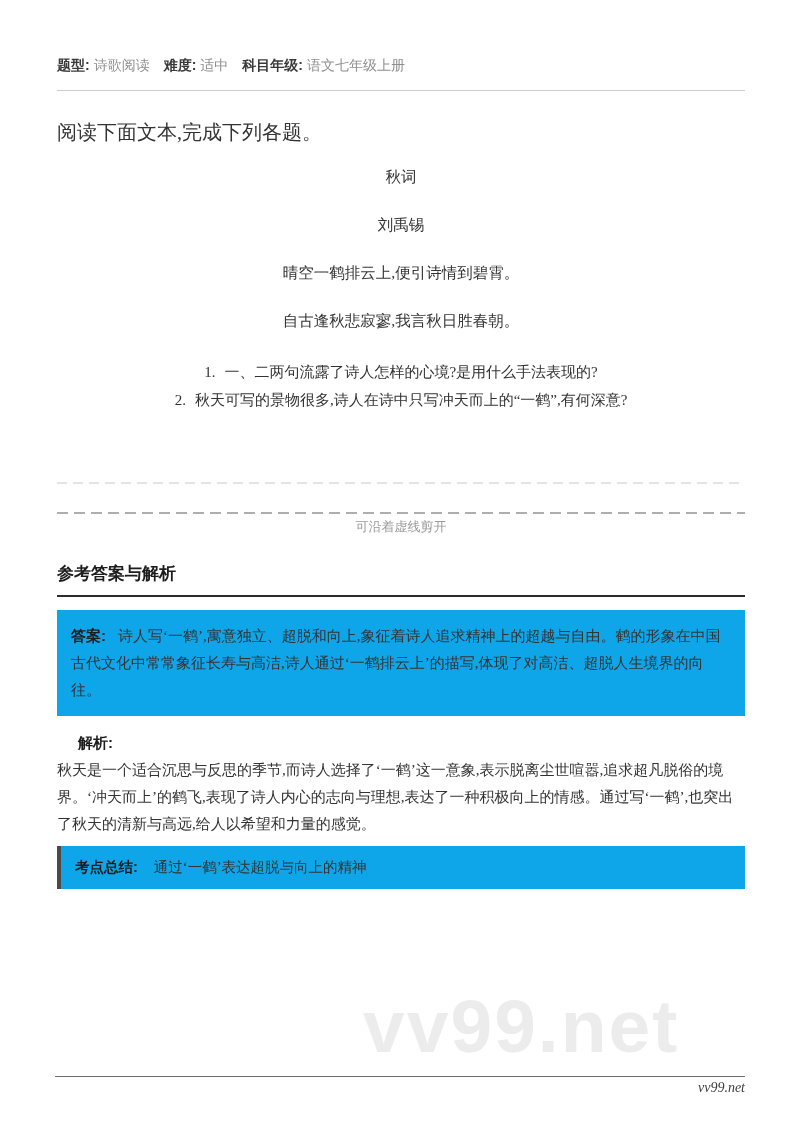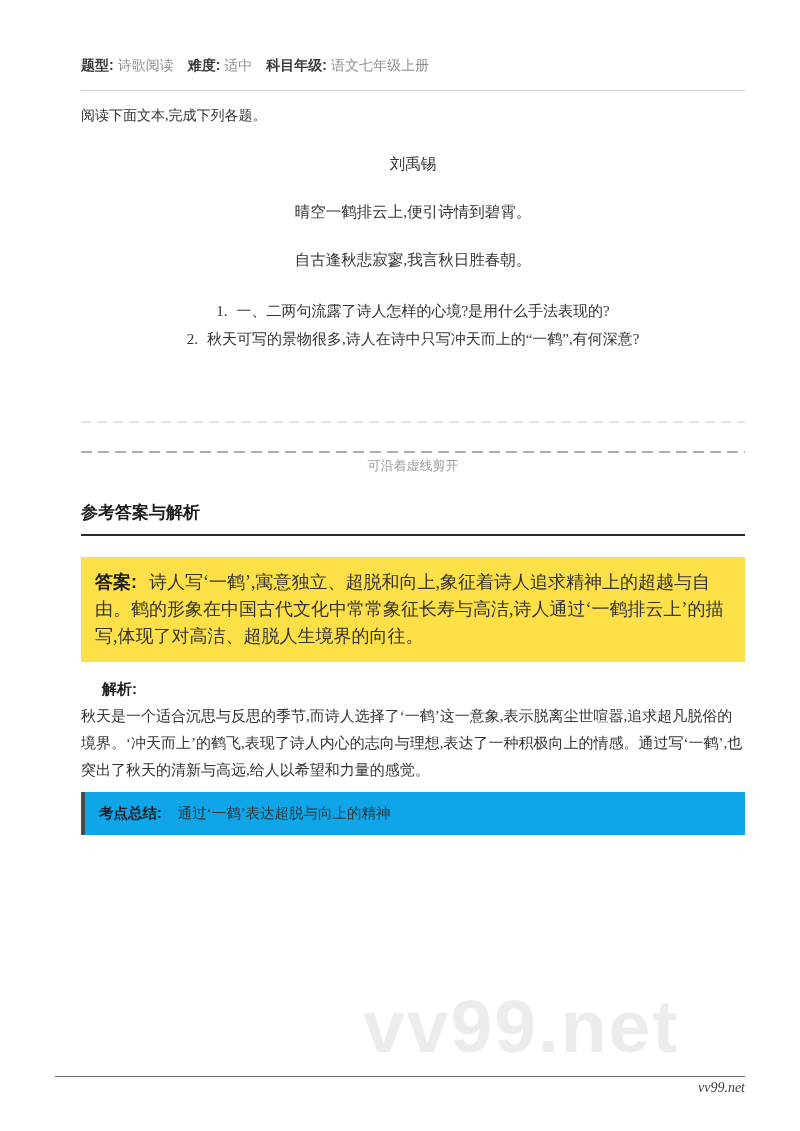--- a/index.html
+++ b/index.html
@@ -6,37 +6,36 @@
   html, body { background: #ffffff; }
   .page {
     position: relative;
     width: 800px;
     height: 1131px;
     margin: 0 auto;
     background: #ffffff;
     font-family: "Liberation Serif", "DejaVu Serif", serif;
     color: #333333;
     overflow: hidden;
-    padding-left: 24px;
   }
   .content {
     position: relative;
     z-index: 1;
     padding: 55px 55px 0 57px;
   }
   
   .meta-row { font-size: 14px; line-height: 20px; white-space: nowrap; }
   .meta-label {
     font-family: "Liberation Sans", "DejaVu Sans", sans-serif;
     font-weight: bold; color: #3a3a3a; margin-right: 4px;
   }
   .meta-value { color: #8f8f8f; margin-right: 14px; }
   .meta-divider { border: none; border-top: 1px solid #cccccc; margin-top: 14px; }
   
-  .intro { margin-top: 14px; font-size: 14px; line-height: 22px; }
+  .intro { margin-top: 30px; font-size: 20px; line-height: 22px; }
   .poem { text-align: center; }
   .poem p { font-size: 15.5px; line-height: 22px; }
   .poem-title { margin-top: 23px; }
   .poem-author, .poem-line { margin-top: 26px; }
   .questions { margin-top: 26px; text-align: center; }
   .question { font-size: 15px; line-height: 28px; }
   .q-num { margin-right: 9px; }
   
   .cut-dashed-light {
     margin-top: 68px; height: 2px;
@@ -51,24 +50,24 @@
     font-size: 13px; color: #9a9a9a; line-height: 18px;
   }
   
   .answers-heading {
     margin-top: 26px;
     font-family: "Liberation Sans", "DejaVu Sans", sans-serif;
     font-weight: bold; font-size: 17px; color: #1c1c1c; line-height: 24px;
   }
   .heading-rule { border: none; border-top: 2px solid #2b2b2b; margin-top: 9px; }
   .answer-box {
-    margin-top: 21px;
-    background: #fde047;
+    margin-top: 13px;
+    background: #0ea5e9;
     padding: 12px 14px;
-    font-size: 18px; line-height: 27px;
+    font-size: 15px; line-height: 27px;
   }
   .bold-label {
     font-family: "Liberation Sans", "DejaVu Sans", sans-serif;
     font-weight: bold; color: #1c1c1c;
   }
   .answer-box .bold-label { margin-right: 12px; }
   .analysis-label { margin-top: 16px; font-size: 15px; line-height: 21px; margin-left: 21px; }
   .analysis-text { margin-top: 4px; font-size: 15px; line-height: 27px; }
   .summary-box {
     margin-top: 8px;
@@ -108,20 +107,21 @@
 
     <div class="meta-row">
       <span class="meta-label">题型:</span><span class="meta-value">诗歌阅读</span><span class="meta-label">难度:</span><span class="meta-value">适中</span><span class="meta-label">科目年级:</span><span class="meta-value">语文七年级上册</span>
     </div>
 
     <hr class="meta-divider">
 
     <p class="intro">阅读下面文本,完成下列各题。</p>
 
     <div class="poem">
+      <p class="poem-title">秋词</p>
       <p class="poem-author">刘禹锡</p>
       <p class="poem-line">晴空一鹤排云上,便引诗情到碧霄。</p>
       <p class="poem-line">自古逢秋悲寂寥,我言秋日胜春朝。</p>
     </div>
 
     <div class="questions">
       <p class="question"><span class="q-num">1.</span><span class="q-text">一、二两句流露了诗人怎样的心境?是用什么手法表现的?</span></p>
       <p class="question"><span class="q-num">2.</span><span class="q-text">秋天可写的景物很多,诗人在诗中只写冲天而上的“一鹤”,有何深意?</span></p>
     </div>
 

